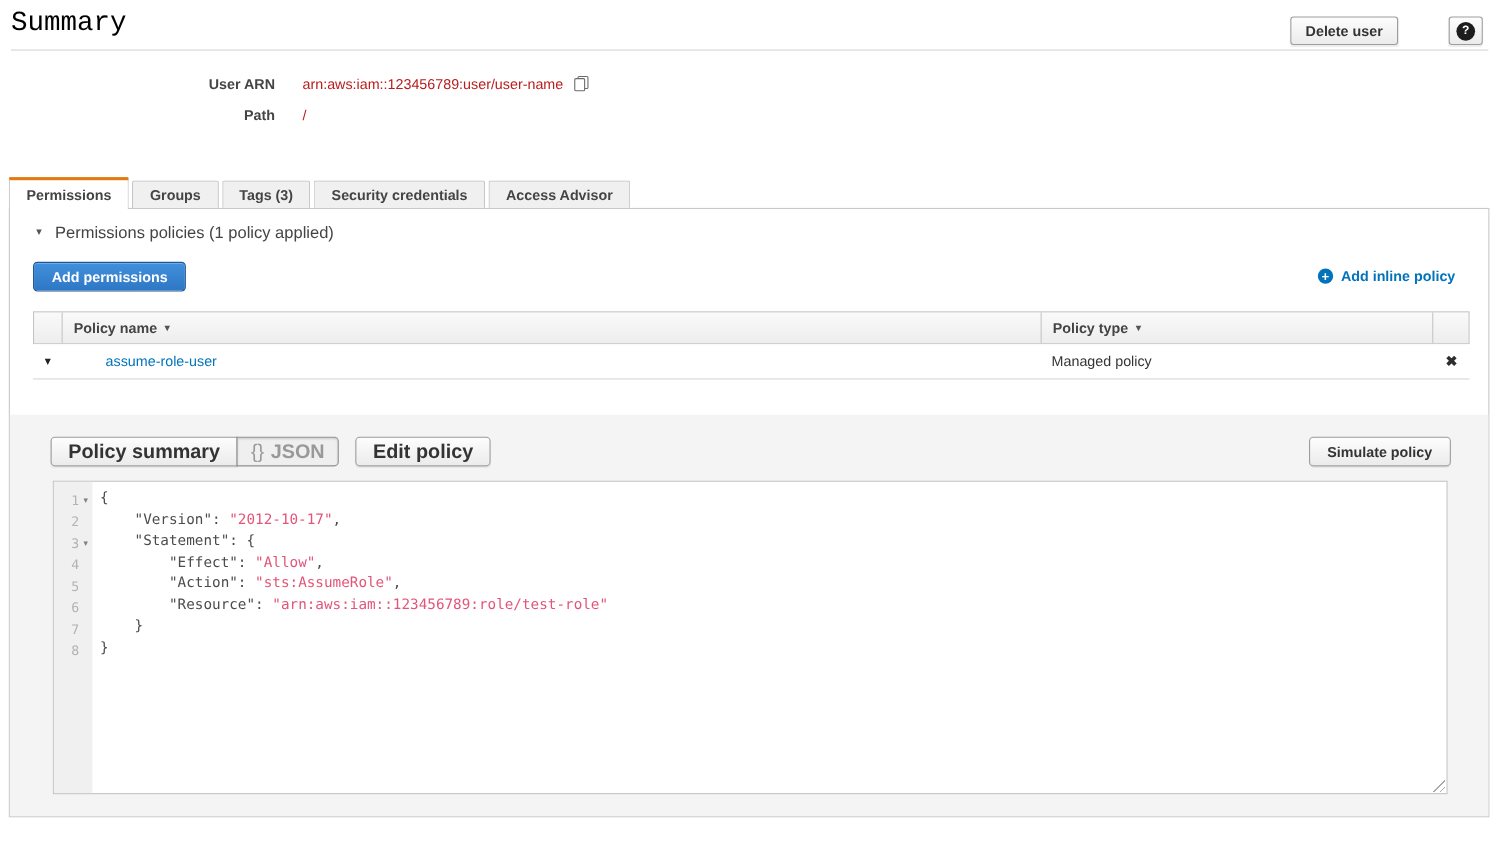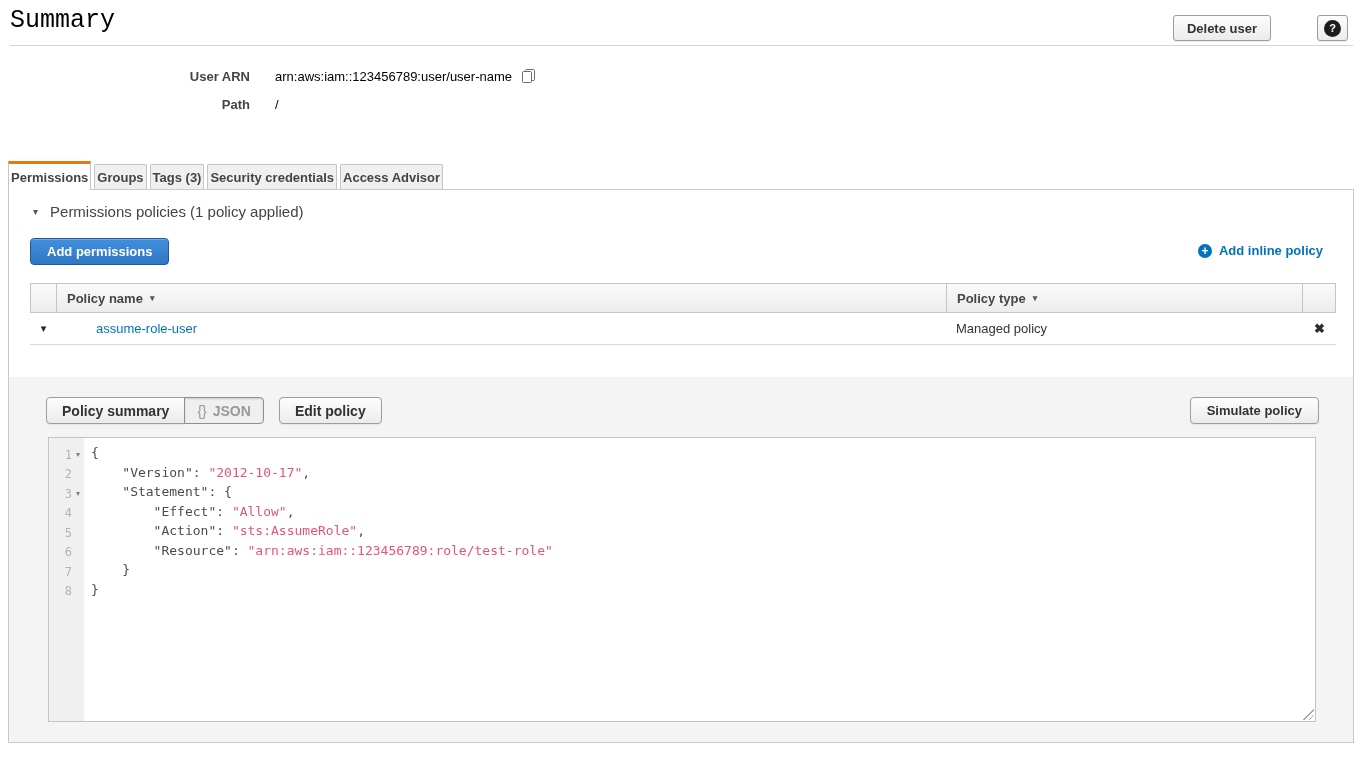--- a/index.html
+++ b/index.html
@@ -19,26 +19,26 @@
        box-shadow:0 1px 1px rgba(0,0,0,.08);margin-left:40px;}
   .btn-help{width:31px;padding:0;}
   .help-circle{width:17px;height:17px;border-radius:50%;background:#1c1c1c;color:#fff;
        font-size:11px;font-weight:bold;display:flex;align-items:center;justify-content:center;}
   .title-rule{position:absolute;top:45px;left:10px;right:9px;border-top:1px solid #d5d5d5;}
 
   
   .details{position:absolute;top:62px;left:0;}
   .drow{display:flex;align-items:center;height:28px;}
   .dlabel{width:250px;text-align:right;font-weight:bold;font-size:13px;color:#444;}
-  .dvalue{margin-left:25px;font-size:13px;color:#000000;display:flex;align-items:center;gap:9px;}
+  .dvalue{margin-left:25px;font-size:13px;color:#b91c1c;display:flex;align-items:center;gap:9px;}
   .copy-icon{display:inline-flex;cursor:pointer;}
 
   
   .tabs{position:absolute;top:161px;left:8px;height:28px;display:flex;gap:3px;z-index:3;}
-  .tab{display:flex;align-items:center;padding:0 2px;font-size:13px;font-weight:bold;color:#444;cursor:pointer;}
+  .tab{display:flex;align-items:center;padding:0 15px;font-size:13px;font-weight:bold;color:#444;cursor:pointer;}
   .tab.active{height:29px;margin-bottom:-1px;background:#fff;border:1px solid #c5c5c5;border-bottom:none;
        border-top:3px solid var(--orange);border-radius:1px 1px 0 0;}
   .tab.inactive{margin-top:3px;height:25px;background:#f0f0f0;border:1px solid #c5c5c5;border-bottom:none;
        border-radius:2px 2px 0 0;}
 
   
   .panel{position:absolute;left:8px;right:8px;top:189px;bottom:23px;background:#fff;
        border:1px solid #c9c9c9;}
   .section-header{position:absolute;top:13px;left:24px;display:flex;align-items:center;gap:12px;
        font-size:15px;color:#444;cursor:pointer;}
@@ -69,21 +69,21 @@
   .policy-row{height:32px;display:flex;align-items:center;background:#fff;border-bottom:1px solid #d8d8d8;}
   .pr-exp{width:27px;text-align:center;font-size:11px;color:#222;cursor:pointer;}
   .pr-name{flex:0 0 889px;padding-left:39px;font-size:13px;}
   .pr-name a{color:var(--link);text-decoration:none;cursor:pointer;}
   .pr-type{flex:1;padding-left:10px;font-size:13px;color:#333;}
   .pr-x{width:33px;text-align:center;font-size:13px;color:#2e2e2e;cursor:pointer;font-weight:bold;}
 
   
   .expanded{position:absolute;left:0;right:0;top:187px;bottom:0;background:#f4f4f4;}
   .view-row{position:absolute;top:20px;left:37px;display:flex;align-items:center;}
-  .seg{height:27px;display:flex;align-items:center;padding:0 15px;font-size:14px;font-weight:bold;
+  .seg{height:27px;display:flex;align-items:center;padding:0 15px;font-size:18px;font-weight:bold;
        color:#333;background:linear-gradient(#fdfdfd,#ebebeb);border:1px solid #9d9d9d;cursor:pointer;
        box-shadow:0 1px 1px rgba(0,0,0,.06);}
   .seg-left{border-radius:4px 0 0 4px;}
   .seg-json{border-radius:0 4px 4px 0;margin-left:-1px;color:#999;background:#efefef;
        border-color:#8f8f8f;box-shadow:inset 0 1px 2px rgba(0,0,0,.15);gap:6px;padding:0 12px;}
   .seg-json .glyph{font-weight:normal;color:#999;}
   .seg-alone{border-radius:4px;margin-left:15px;}
   .simulate{position:absolute;top:20px;right:34px;height:27px;display:flex;align-items:center;
        padding:0 16px;font-size:13px;font-weight:bold;color:#333;border-radius:4px;
        background:linear-gradient(#fdfdfd,#ebebeb);border:1px solid #9d9d9d;cursor:pointer;

